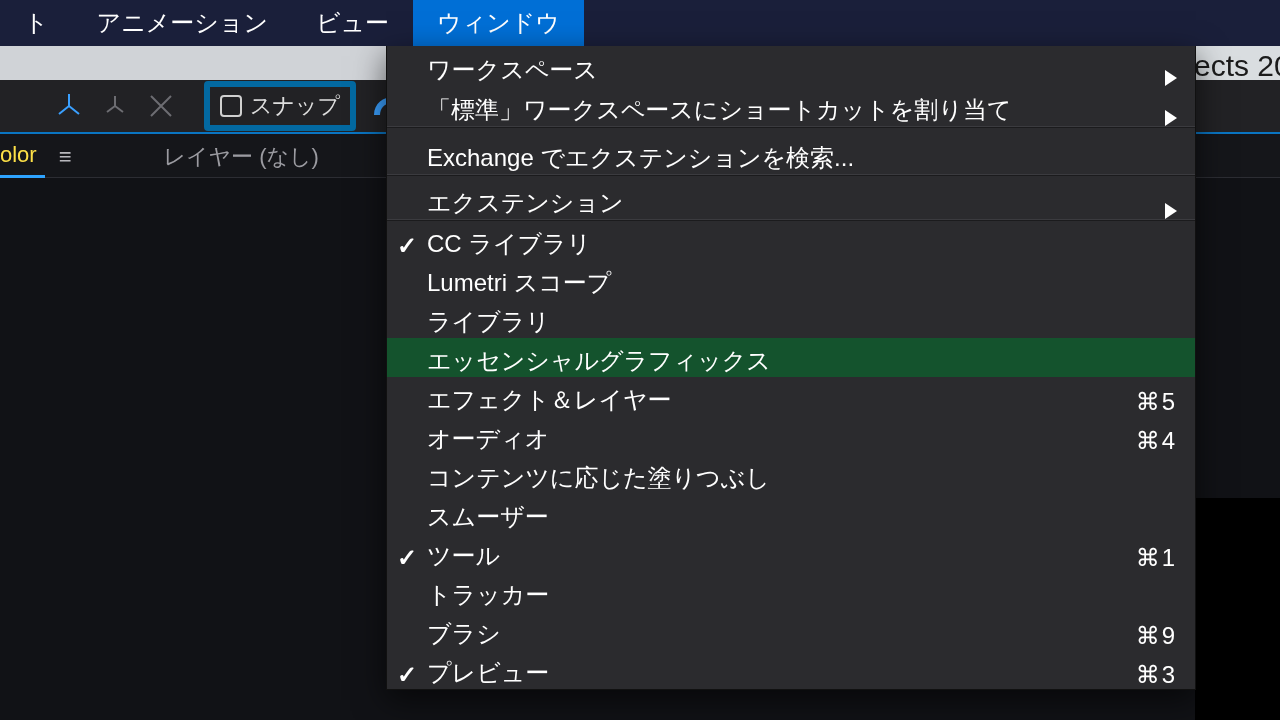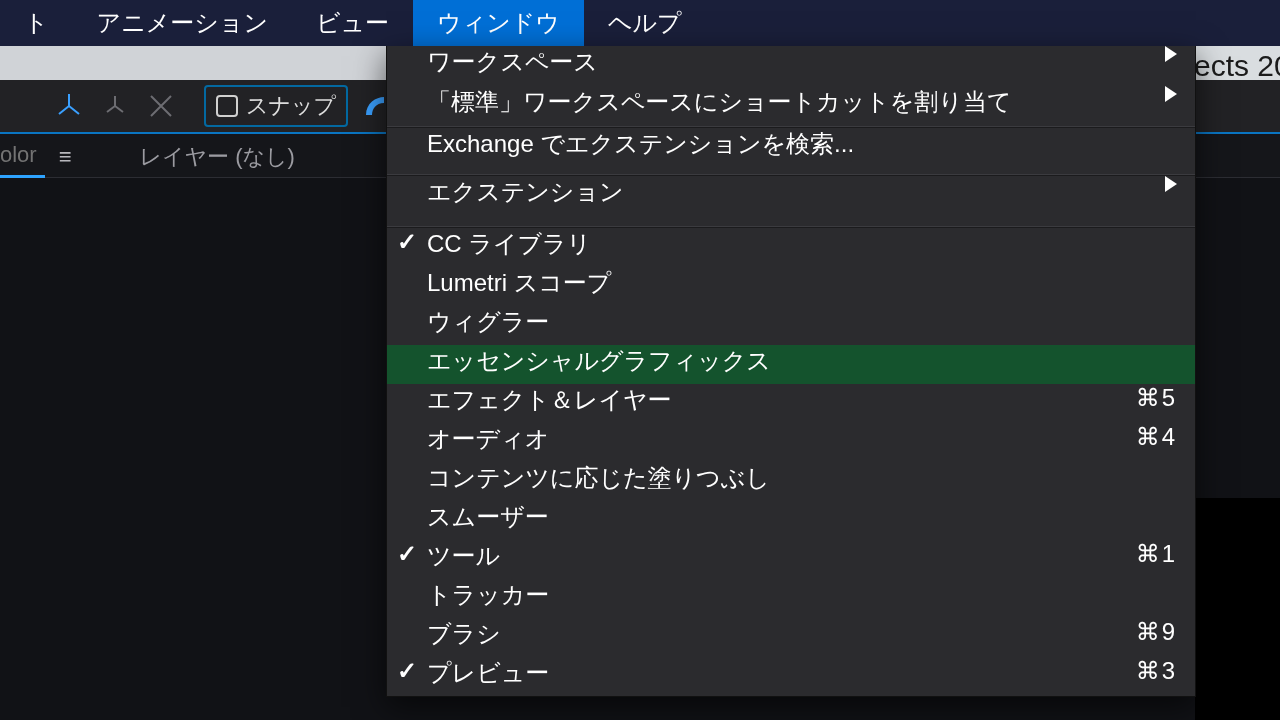--- a/index.html
+++ b/index.html
@@ -24,53 +24,53 @@
     position: absolute; left: 0; top: 80px; width: 1280px; height: 54px;
     background: #222225; border-bottom: 2px solid #0a75c2;
     display: flex; align-items: center; color: #ddd; font-size: 22px;
   }
   .icon-box {
     width: 46px; height: 44px; display: flex; align-items: center; justify-content: center;
     color: #6d6d72;
   }
   .snap-box {
     display: flex; align-items: center; gap: 8px; margin-left: 6px;
-    border: 2px solid #0369a1; border-radius: 4px; padding: 4px 10px;
+    border: 6px solid #0369a1; border-radius: 4px; padding: 4px 10px;
   }
   .snap-check { width: 22px; height: 22px; border: 2px solid #d0d0d0; border-radius: 4px; }
   .panel-tabs {
     position: absolute; left: 0; top: 136px; width: 1280px; height: 42px;
     background: #15161a; display: flex; align-items: center; color: #8a8a90; font-size: 22px;
     border-bottom: 1px solid #2c2d33;
   }
   .tab-active {
-    color: #737373; border-bottom: 3px solid #2ea3ff; height: 42px;
+    color: #fde047; border-bottom: 3px solid #2ea3ff; height: 42px;
     display: flex; align-items: center; padding-right: 8px;
   }
-  .layer-text { margin-left: 68px; color: #9b9ba1; }
+  .layer-text { margin-left: 92px; color: #9b9ba1; }
   .panel-body {
     position: absolute; left: 0; top: 178px; width: 1280px; height: 542px;
     background: #111216;
   }
   .ham { margin-left: 14px; color: #b8b8bd; }
   .viewer-dark {
     position: absolute; left: 1195px; top: 498px; width: 85px; height: 222px;
     background: #000;
   }
 
   .dropdown {
     position: absolute; left: 386px; top: 46px; width: 810px;
     background: #2b2b2e; color: #fff; font-size: 24px;
     box-shadow: 0 10px 30px rgba(0,0,0,.6);
     border: 1px solid #111; border-top: none;
     overflow: hidden;
   }
   .group-sep { height: 2px; background: #1b1b1d; border-top: 1px solid #3b3b3f; }
   .dd-item {
-    position: relative; height: 39px; display: flex; align-items: flex-start;
+    position: relative; height: 39px; display: flex; align-items: flex-end;
     padding-left: 40px; padding-right: 20px;
   }
   .dd-item.tall { height: 40px; }
   .dd-item.highlight { background: #14532d; }
   .check { position: absolute; left: 10px; font-weight: 700; }
   .arrow {
     position: absolute; right: 18px; width: 0; height: 0;
     border-left: 12px solid #fff; border-top: 8px solid transparent; border-bottom: 8px solid transparent;
   }
   .shortcut { position: absolute; right: 18px; letter-spacing: 2px; }
@@ -78,21 +78,20 @@
   svg { display: block; }
 </style>
 </head>
 <body>
 
 <div class="menubar">
   <div class="menu-item">ト</div>
   <div class="menu-item">アニメーション</div>
   <div class="menu-item">ビュー</div>
   <div class="menu-item active">ウィンドウ</div>
-  <div class="menu-item">ヘルプ</div>
 </div>
 
 <div class="toolbar-strip"></div>
 
 <div class="title-frag">ects 202</div>
 
 <div class="toolbar">
   <div style="width:46px"></div>
   <div class="icon-box">
     <svg width="28" height="28" viewBox="0 0 28 28">
@@ -144,36 +143,36 @@
   </div>
 
   <div class="group-sep"></div>
 
   <div class="dd-item" style="height:46px">
     <span>Exchange でエクステンションを検索...</span>
   </div>
 
   <div class="group-sep"></div>
 
-  <div class="dd-item" style="height:50px">
+  <div class="dd-item" style="height:43px">
     <span>エクステンション</span>
     <span class="arrow"></span>
   </div>
 
   <div class="group-sep"></div>
 
   <div class="dd-item">
     <span class="check">✓</span>
     <span>CC ライブラリ</span>
   </div>
   <div class="dd-item">
     <span>Lumetri スコープ</span>
   </div>
   <div class="dd-item">
-    <span>ウィグラー</span>
+    <span>ライブラリ</span>
   </div>
   <div class="dd-item highlight">
     <span>エッセンシャルグラフィックス</span>
   </div>
   <div class="dd-item">
     <span>エフェクト＆レイヤー</span>
     <span class="shortcut">⌘5</span>
   </div>
   <div class="dd-item">
     <span>オーディオ</span>

